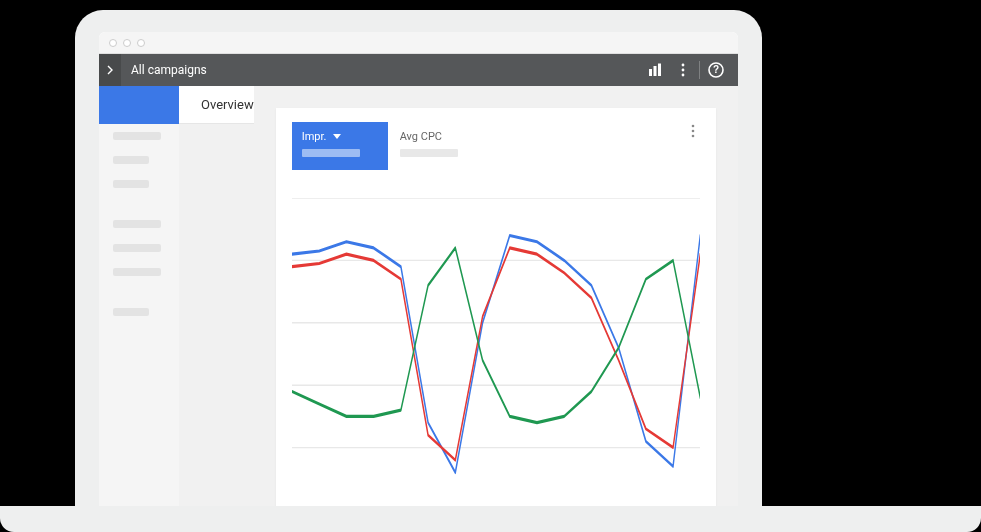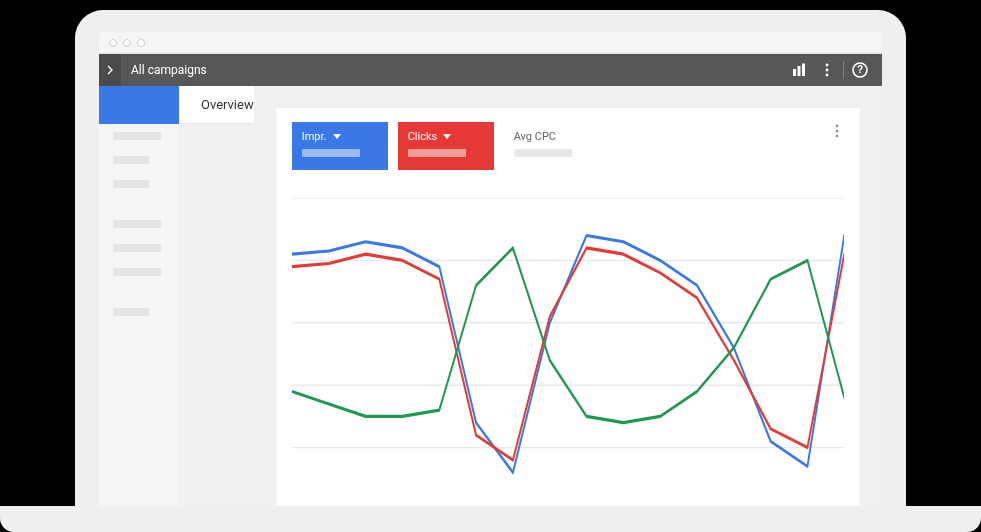--- a/index.html
+++ b/index.html
@@ -8,21 +8,21 @@
     background: #000;
     width: 981px;
     height: 532px;
     overflow: hidden;
     position: relative;
   }
   .laptop {
     position: absolute;
     left: 75px;
     top: 10px;
-    width: 831px;
+    width: 687px;
     height: 500px;
     background: #eeefef;
     border-radius: 28px 28px 0 0;
     padding: 22px 24px 0 24px;
   }
   .laptop-base {
     position: absolute;
     left: 0;
     bottom: 0;
     width: 981px;
@@ -142,21 +142,21 @@
   .metric {
     width: 96px;
     height: 48px;
     padding: 8px 10px;
     color: #fff;
     font-size: 11px;
     display: flex;
     flex-direction: column;
     justify-content: flex-start;
     cursor: pointer;
-    margin-right: 10px;
+    margin-right: 2px;
   }
   .metric .label-row {
     display: flex; align-items: center; gap: 6px;
   }
   .metric .caret {
     width: 0; height: 0;
     border-left: 4px solid transparent;
     border-right: 4px solid transparent;
     border-top: 5px solid currentColor;
   }
@@ -264,27 +264,20 @@
                   <circle cx="2" cy="2" r="1.3" fill="#888"></circle>
                   <circle cx="2" cy="7" r="1.3" fill="#888"></circle>
                   <circle cx="2" cy="12" r="1.3" fill="#888"></circle>
                 </svg>
             </div>
 
             <div class="metric-row" id="metric-row">
                 <div class="metric blue">
                   <div class="label-row">
                     <span>Impr.</span>
-                    <span class="caret"></span>
-                  </div>
-                  <div class="value-ph"></div>
-                </div>
-                <div class="metric red">
-                  <div class="label-row">
-                    <span>Clicks</span>
                     <span class="caret"></span>
                   </div>
                   <div class="value-ph"></div>
                 </div>
                 <div class="metric white">
                   <div class="label-row">
                     <span>Avg CPC</span>
                   </div>
                   <div class="value-ph"></div>
                 </div>

